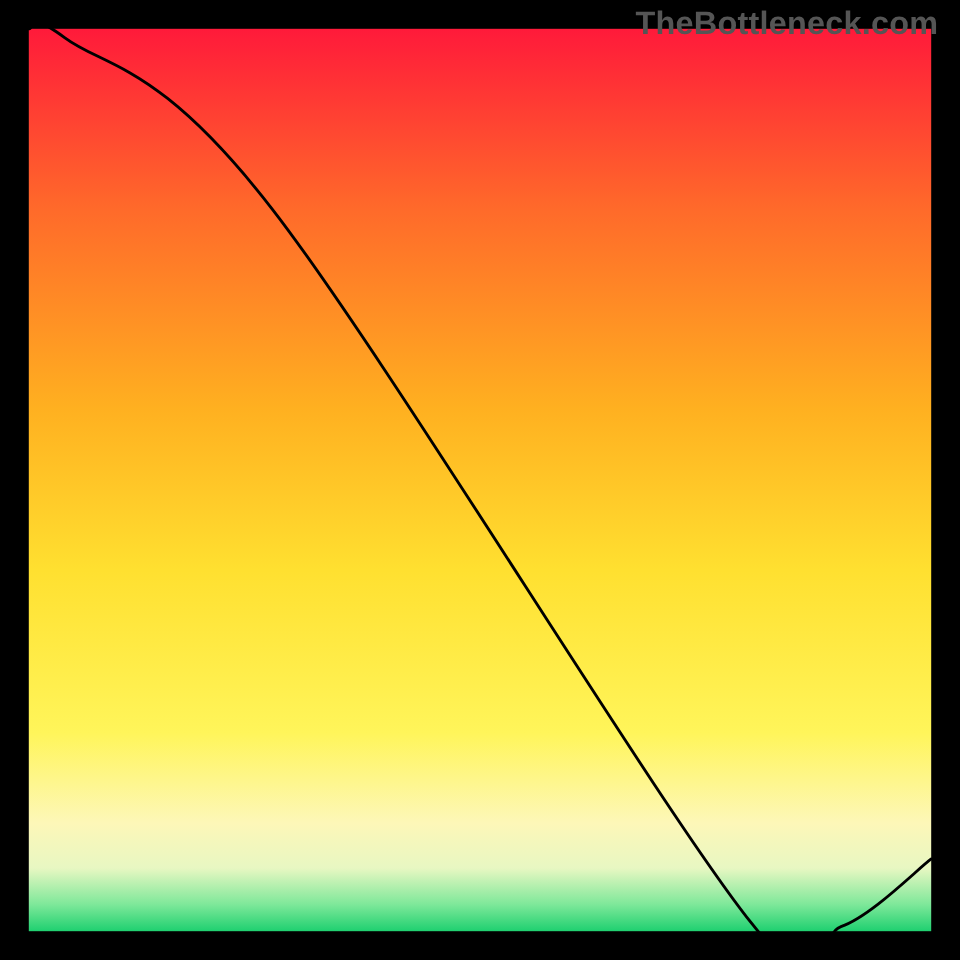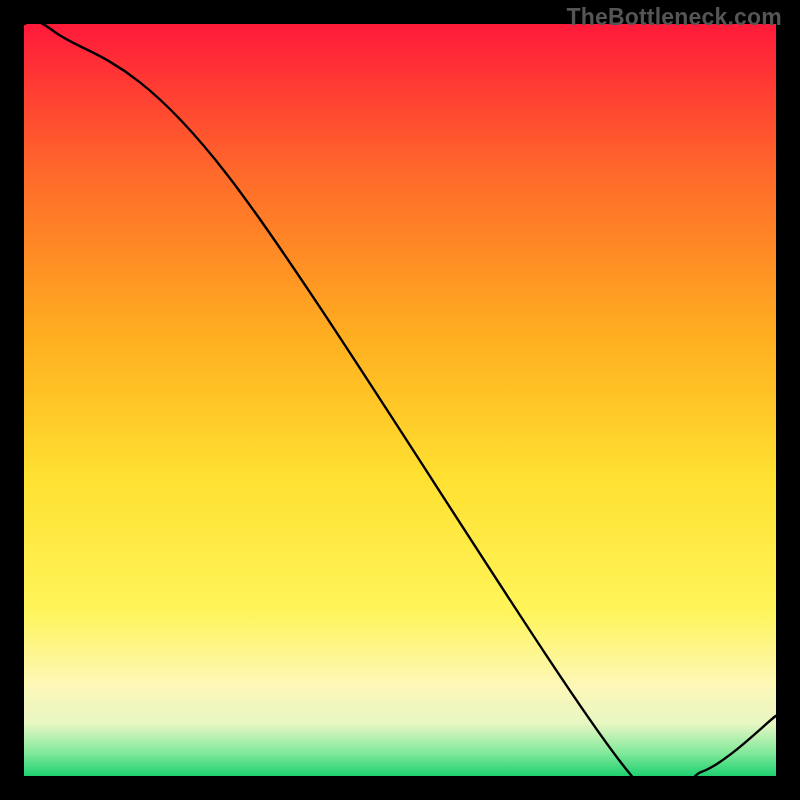--- a/index.html
+++ b/index.html
@@ -15,21 +15,21 @@
     width: 800px;
     height: 800px;
     background: #000;
   }
   .watermark {
     position: absolute;
     top: 4px;
     right: 18px;
     color: #555;
     font-family: Arial, Helvetica, sans-serif;
-    font-size: 23px;
+    font-size: 27px;
     font-weight: 600;
     letter-spacing: 0.2px;
     pointer-events: none;
   }
   svg.plot {
     position: absolute;
     left: 0;
     top: 0;
     width: 800px;
     height: 800px;

